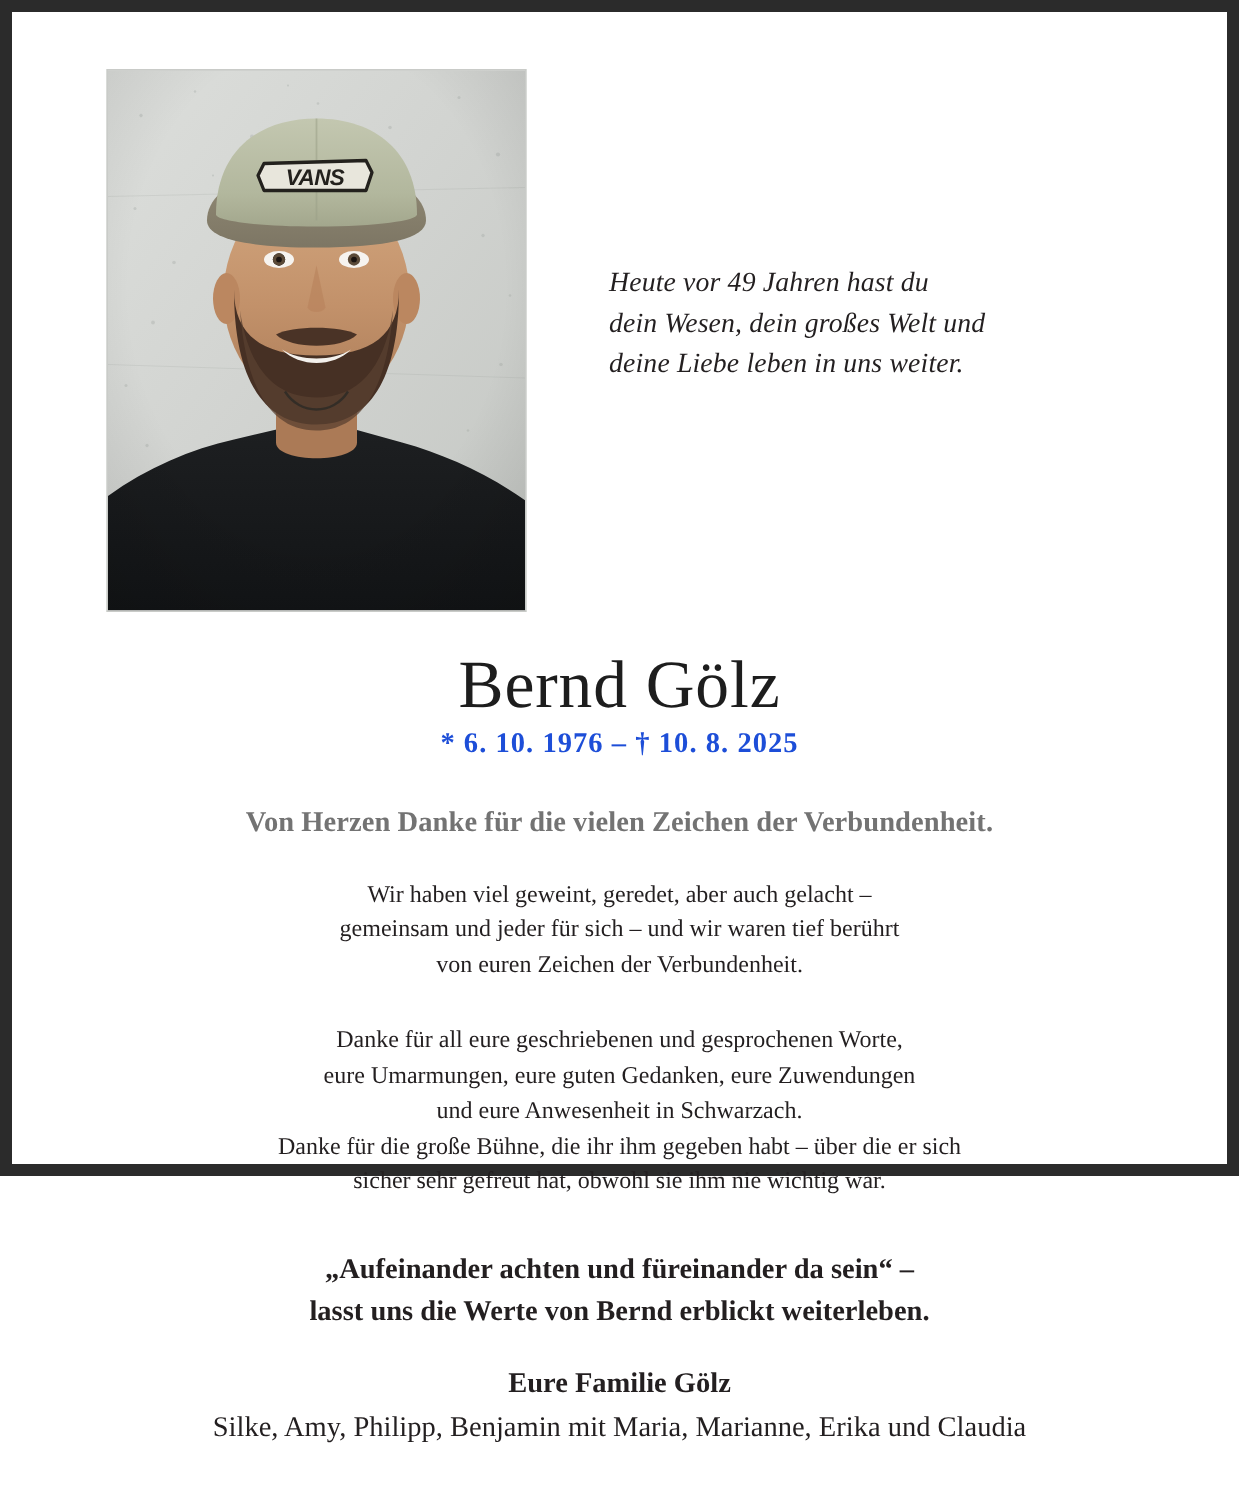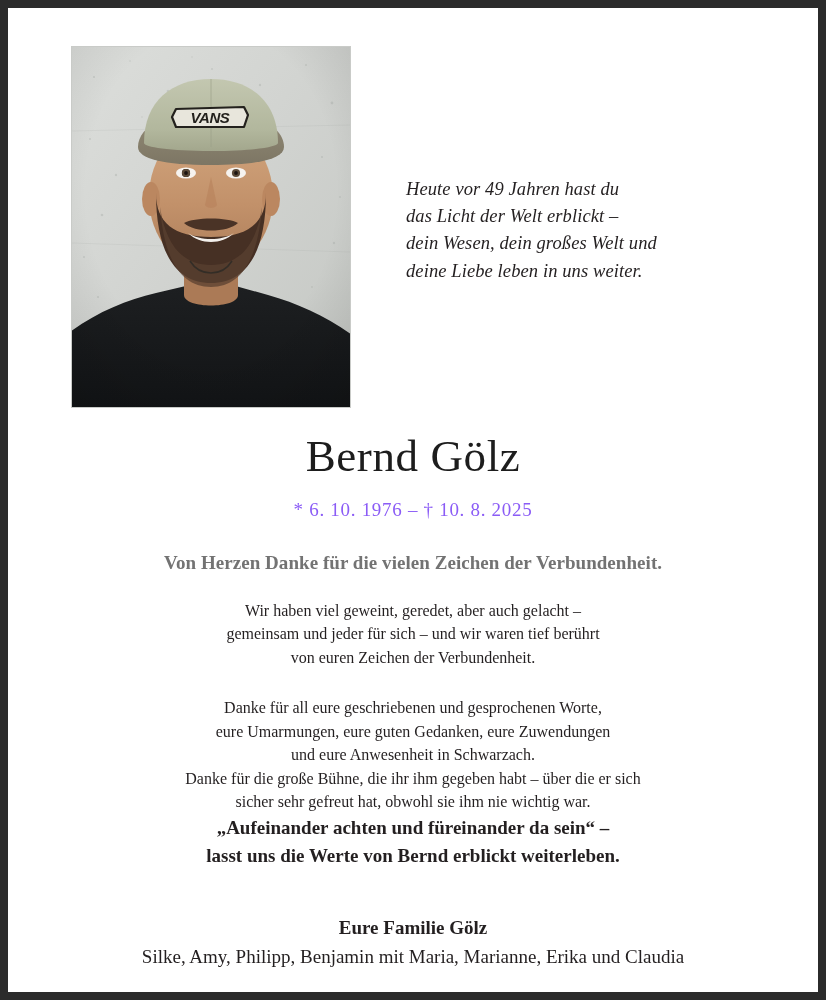--- a/index.html
+++ b/index.html
@@ -11,21 +11,21 @@
   body {
     width: 826px;
     height: 1000px;
     overflow: hidden;
     font-family: "Liberation Serif", "DejaVu Serif", serif;
   }
 
   .notice {
     position: relative;
     width: 826px;
-    height: 1000px;
+    height: 784px;
     box-sizing: border-box;
     background: #ffffff;
     border: 8px solid #2b2b2b;
   }
 
   .sheet {
     position: relative;
     width: 100%;
     height: 100%;
     background: #ffffff;
@@ -75,24 +75,24 @@
     line-height: 1.06;
     letter-spacing: 0.6px;
     color: #1d1d1d;
     margin: 0;
     font-weight: normal;
     text-align: center;
   }
 
   .dates {
     font-size: 19px;
-    font-weight: normal;
+    font-weight: bold;
     letter-spacing: 0.7px;
-    margin-top: 18px;
-    color: #8b5cf6;
+    margin-top: 4px;
+    color: #1d4ed8;
   }
 
   .thanks-head {
     font-size: 19px;
     font-weight: bold;
     margin-top: 31px;
     letter-spacing: 0.05px;
     color: #737373;
   }
 
@@ -103,28 +103,29 @@
     color: #231f20;
   }
   .para div { white-space: nowrap; }
 
   .para.second { margin-top: 27px; }
 
   .motto {
     font-size: 19px;
     font-weight: bold;
     line-height: 1.47;
+    margin-top: 33px;
     color: #231f20;
   }
   .motto div { white-space: nowrap; }
 
   .family-head {
     font-size: 19px;
     font-weight: bold;
-    margin-top: 47px;
+    margin-top: 23px;
     color: #231f20;
   }
 
   .family-names {
     font-size: 19px;
     margin-top: 7px;
     color: #231f20;
   }
 </style>
 </head>
@@ -239,21 +240,20 @@
         </g>
 
         <path d="M118 214 C128 230 150 230 160 214" stroke="#2e2a26" stroke-width="1.6" fill="none" opacity="0.85"></path>
 
         <rect x="0" y="0" width="278" height="360" fill="url(#vign)"></rect>
       </svg>
     </div>
 
     <div class="poem">
       <div>Heute vor 49 Jahren hast du</div>
-      <div>das Licht der Welt erblickt –</div>
       <div>dein Wesen, dein großes Welt und</div>
       <div>deine Liebe leben in uns weiter.</div>
     </div>
 
     <div class="center-col">
 
       <h1 class="name">Bernd Gölz</h1>
 
       <div class="dates">* 6. 10. 1976 – † 10. 8. 2025</div>
 

